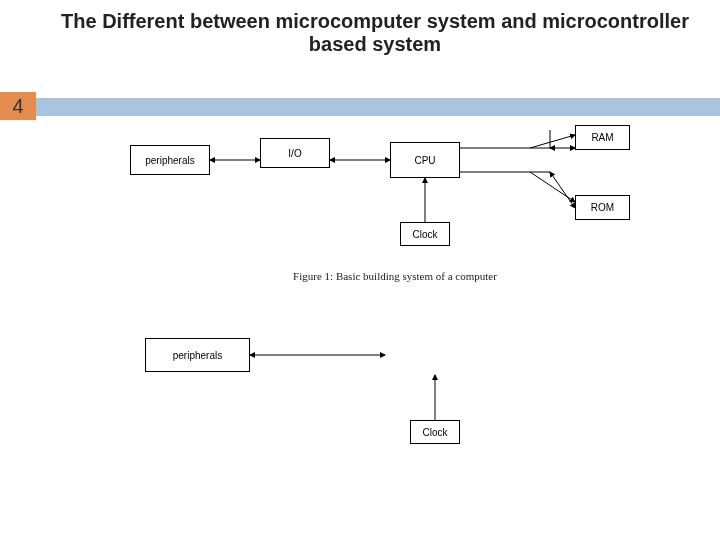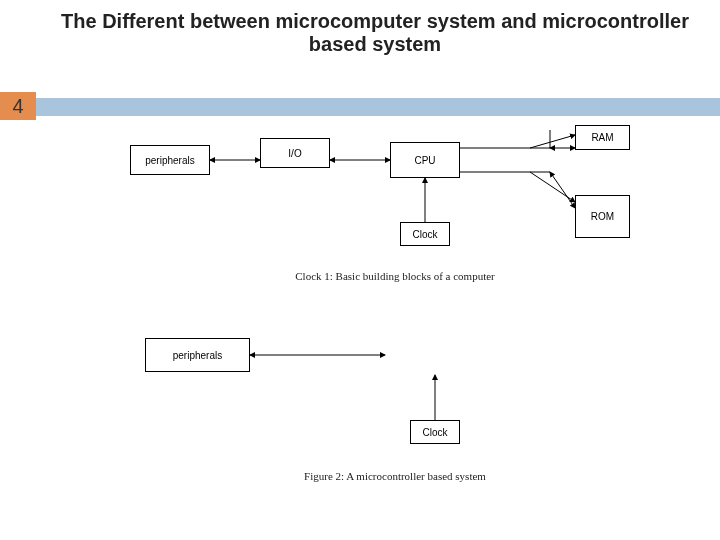--- a/index.html
+++ b/index.html
@@ -64,27 +64,26 @@
     </div>
   <div class="box" style="left:270px; top:12px; width:70px; height:36px;">
       <span>CPU</span>
     </div>
   <div class="box" style="left:280px; top:92px; width:50px; height:24px;">
       <span>Clock</span>
     </div>
   <div class="box" style="left:455px; top:-5px; width:55px; height:25px;">
       <span>RAM</span>
     </div>
-  <div class="box" style="left:455px; top:65px; width:55px; height:43px;">
+  <div class="box" style="left:455px; top:65px; width:55px; height:25px;">
       <span>ROM</span>
     </div>
 
-  <div class="caption" style="top:140px; left:0;">Clock 1: Basic building blocks of a computer</div>
+  <div class="caption" style="top:140px; left:0;">Figure 1: Basic building system of a computer</div>
 
   <div class="box" style="left:25px; top:208px; width:105px; height:34px;">
       <span>peripherals</span>
     </div>
   <div class="box" style="left:290px; top:290px; width:50px; height:24px;">
       <span>Clock</span>
     </div>
 
-  <div class="caption" style="top:340px; left:0;">Figure 2: A microcontroller based system</div>
 </div>
 
 </body></html>

